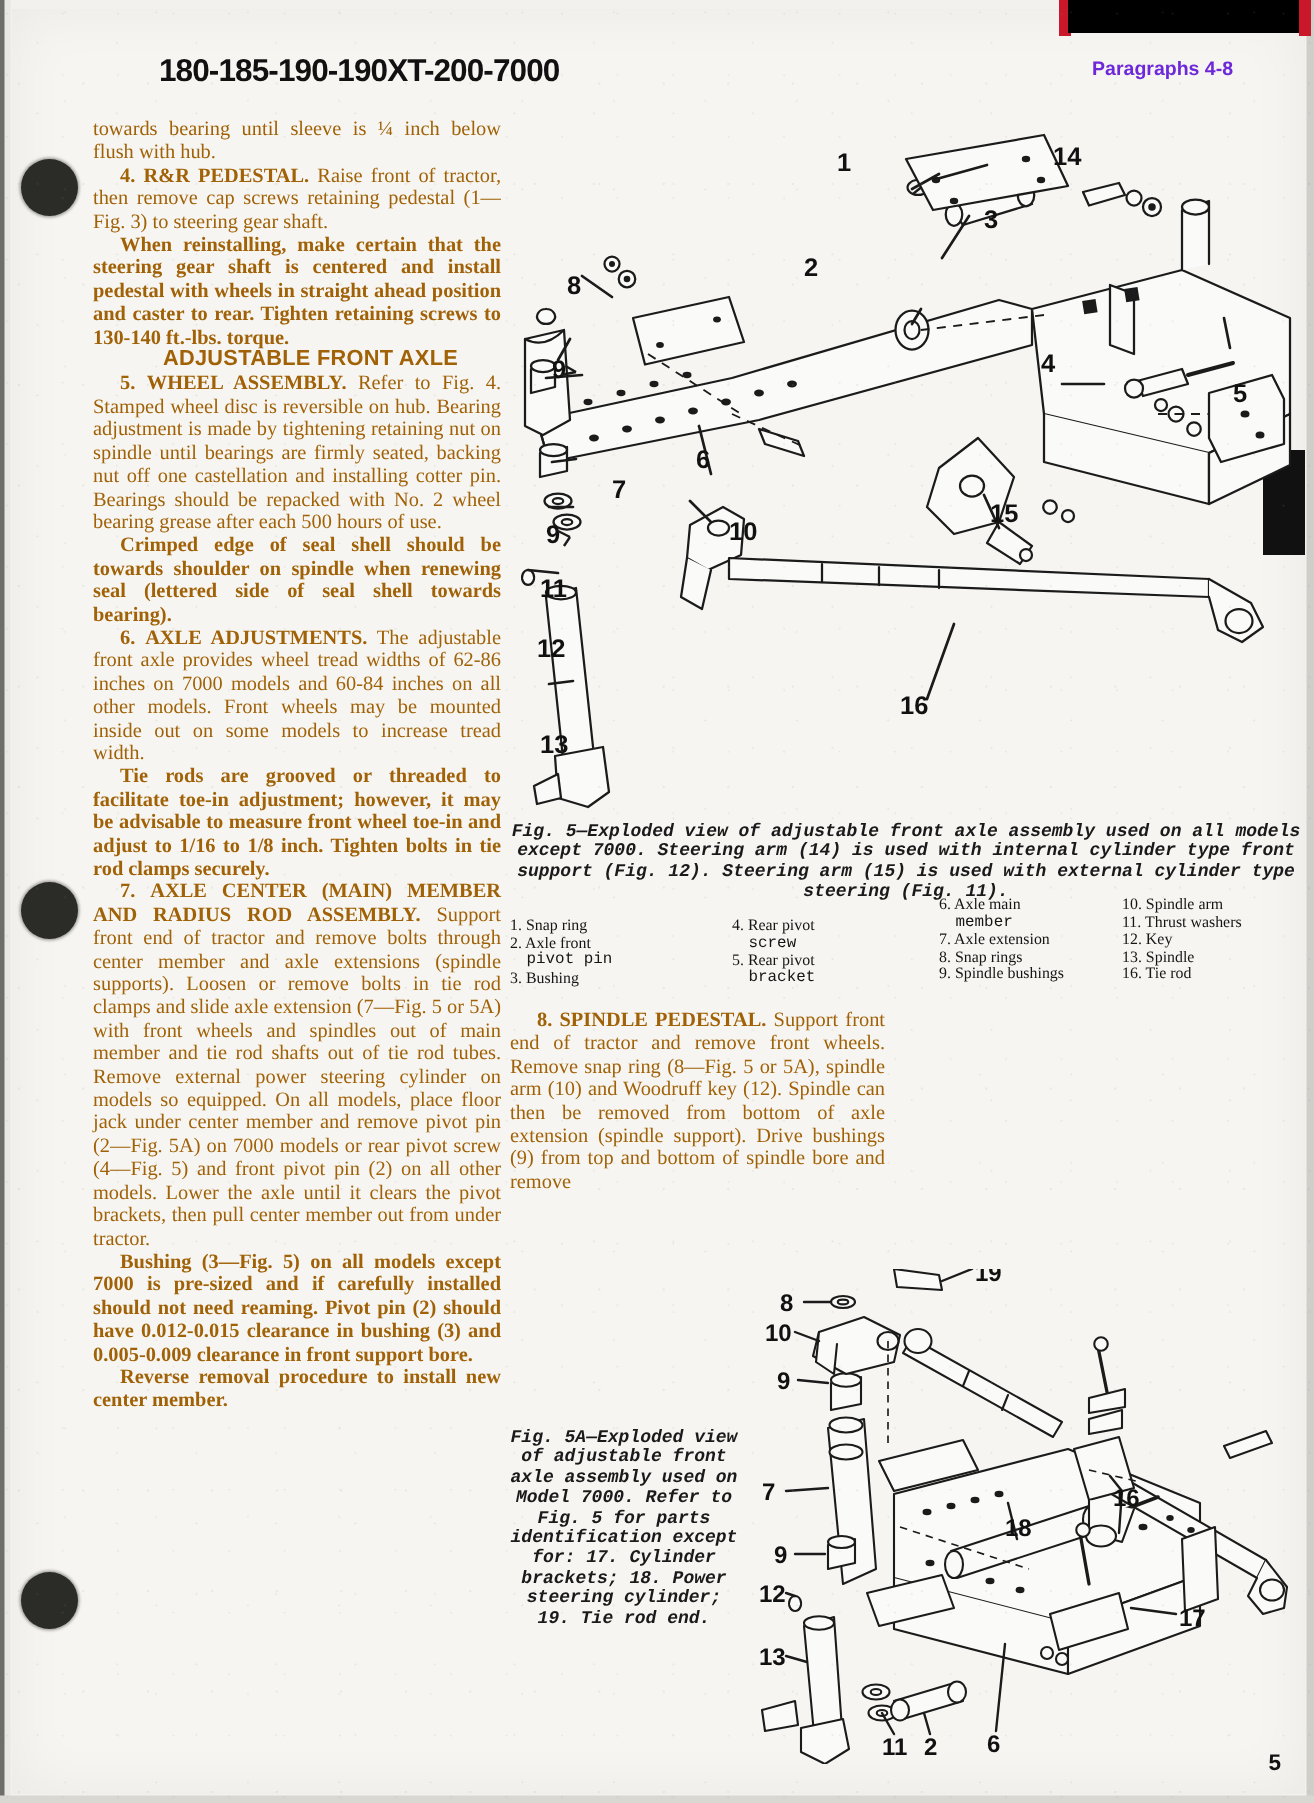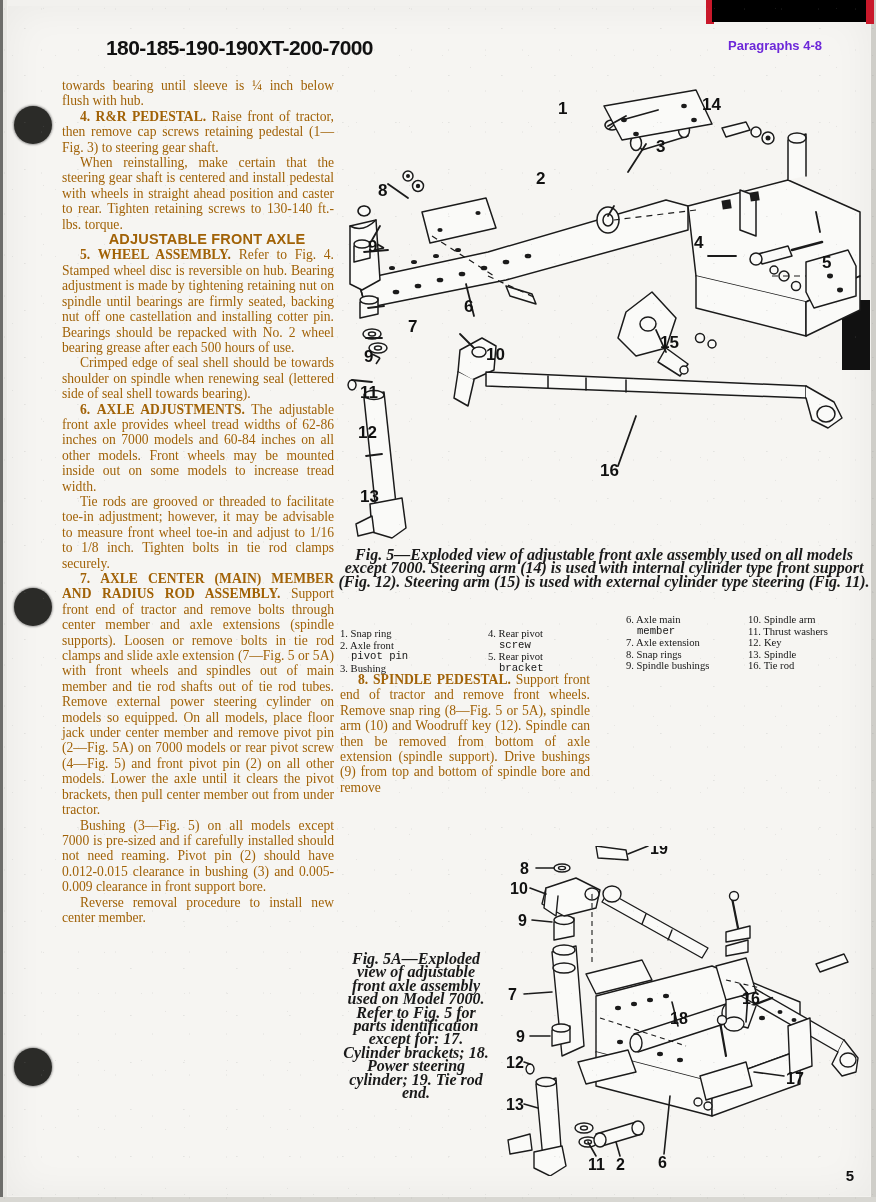--- a/index.html
+++ b/index.html
@@ -36,40 +36,40 @@
   
   .hdr{position:absolute;left:62px;top:36px;width:760px;height:30px;}
   .hdr-left{position:absolute;left:0;top:0;font-family:"Liberation Sans",sans-serif;
             font-weight:bold;font-size:21px;letter-spacing:-0.6px;color:#111;margin-left:44px;}
   .hdr-right{position:absolute;right:0;top:2px;font-family:"Liberation Sans",sans-serif;
              font-weight:bold;font-size:13px;color:#6d28d9;}
 
   
   .col{position:absolute;font-size:13.6px;line-height:15.4px;color:#a16207;text-align:justify;}
   .col p{margin:0 0 0 0;text-indent:18px;}
-  .col p.cont{text-indent:18px;}
+  .col p.cont{text-indent:18px;font-weight:bold;}
   .col b{font-weight:bold;}
   .sec-head{font-family:"Liberation Sans",sans-serif;font-weight:bold;
             font-size:14.5px;text-align:center;text-indent:0;margin:14px 0 4px 0;letter-spacing:.2px;}
 
   #col-left{left:62px;top:78px;width:272px;}
   #col-mid-bot{left:340px;top:672px;width:250px;}
   #col-right-bot{left:606px;top:672px;width:256px;}
 
   
   #fig5{position:absolute;left:336px;top:80px;width:534px;height:470px;}
   #fig5 svg{display:block;}
-  .figcap{position:absolute;font-family:Liberation Serif, serif;font-style:italic;
-          font-weight:bold;font-size:16px;line-height:13.4px;color:#1a1a1a;text-align:center;}
+  .figcap{position:absolute;font-family:Liberation Mono, monospace;font-style:italic;
+          font-weight:bold;font-size:12px;line-height:13.4px;color:#1a1a1a;text-align:center;}
   #fig5cap{left:338px;top:548px;width:532px;}
 
   
   #parts{position:absolute;left:338px;top:598px;width:534px;height:56px;
          font-size:10.6px;line-height:11.6px;color:#151515;}
-  .pcol{position:absolute;top:0;margin-top:16px;}
+  .pcol{position:absolute;top:0;}
   .pcol .pi{white-space:nowrap;}
   .pcol .sub{padding-left:11px;display:block;font-family:Liberation Mono, monospace;}
   #pc1{left:2px;top:14px;}
   #pc2{left:150px;top:14px;}
   #pc3{left:288px;top:0px;}
   #pc4{left:410px;top:0px;}
 
   
   #fig5a{position:absolute;left:500px;top:846px;width:372px;height:330px;}
   #fig5acap{position:absolute;left:340px;top:952px;width:152px;text-align:center;}

